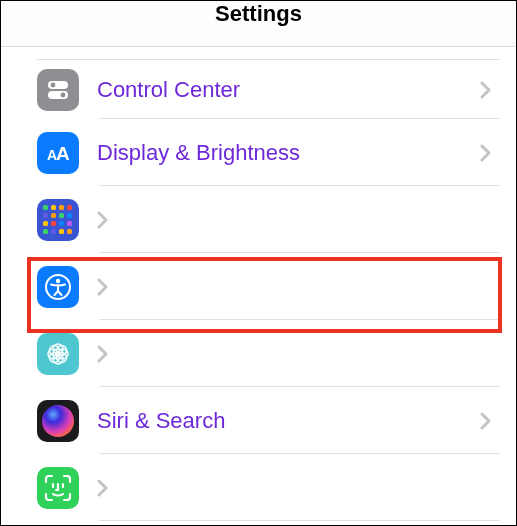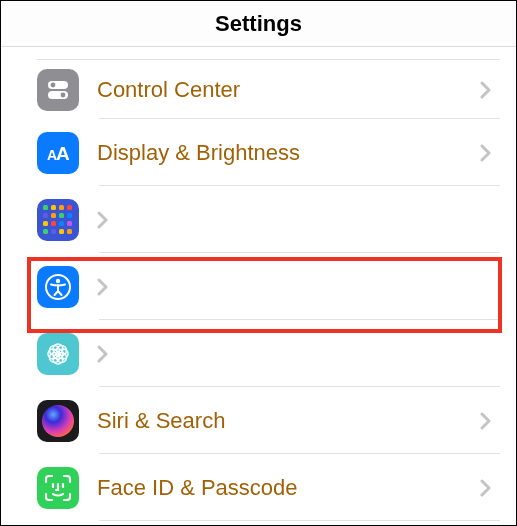--- a/index.html
+++ b/index.html
@@ -7,21 +7,21 @@
       font-family: -apple-system, BlinkMacSystemFont, "Helvetica Neue", Arial, sans-serif;
       width: 517px;
       height: 526px;
       background: #fff;
       border: 1px solid #000;
       position: relative;
     }
     .header {
       height: 46px;
       display: flex;
-      align-items: center;
+      align-items: flex-start;
       justify-content: center;
       border-bottom: 1px solid #ddd;
       background: #fdfdfd;
     }
     .header-title {
       font-size: 22px;
       font-weight: 700;
       color: #000;
     }
     .list {
@@ -57,21 +57,21 @@
       border-radius: 10px;
       display: flex;
       align-items: center;
       justify-content: center;
       flex-shrink: 0;
       margin-right: 18px;
     }
     .label {
       font-size: 22px;
       font-weight: 500;
-      color: #a16207;
+      color: #6d28d9;
       flex: 1;
     }
     .chevron {
       color: #c4c4c6;
       flex-shrink: 0;
       margin-right: 8px;
     }
     .chevron svg { display: block; }
     .highlight {
       position: absolute;
@@ -235,21 +235,20 @@
           <path d="M28 10V7a3 3 0 00-3-3h-3"></path>
           <path d="M4 22v3a3 3 0 003 3h3"></path>
           <path d="M28 22v3a3 3 0 01-3 3h-3"></path>
           <line x1="11" y1="12" x2="11" y2="15"></line>
           <line x1="21" y1="12" x2="21" y2="15"></line>
           <path d="M16 12v6h-2"></path>
           <path d="M11 22c2 2 8 2 10 0"></path>
         </g>
       </svg>
     </div>
-    <div class="label">Face ID &amp; Passcode</div>
     <div class="chevron">
       <svg width="12" height="18" viewBox="0 0 12 18">
           <path d="M2 2l7 7-7 7" stroke="#c4c4c6" stroke-width="3" fill="none" stroke-linecap="round" stroke-linejoin="round"></path>
         </svg>
     </div>
   </div>
 
 </div>
 
 <div class="highlight"></div>

